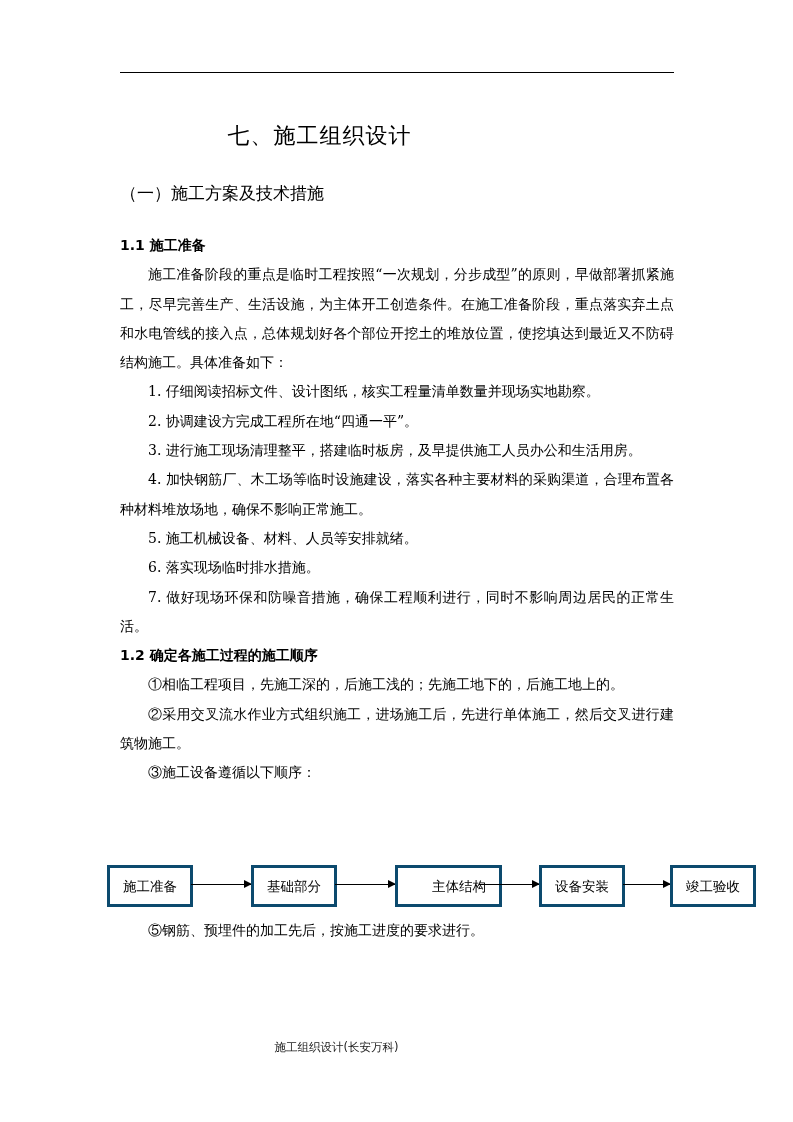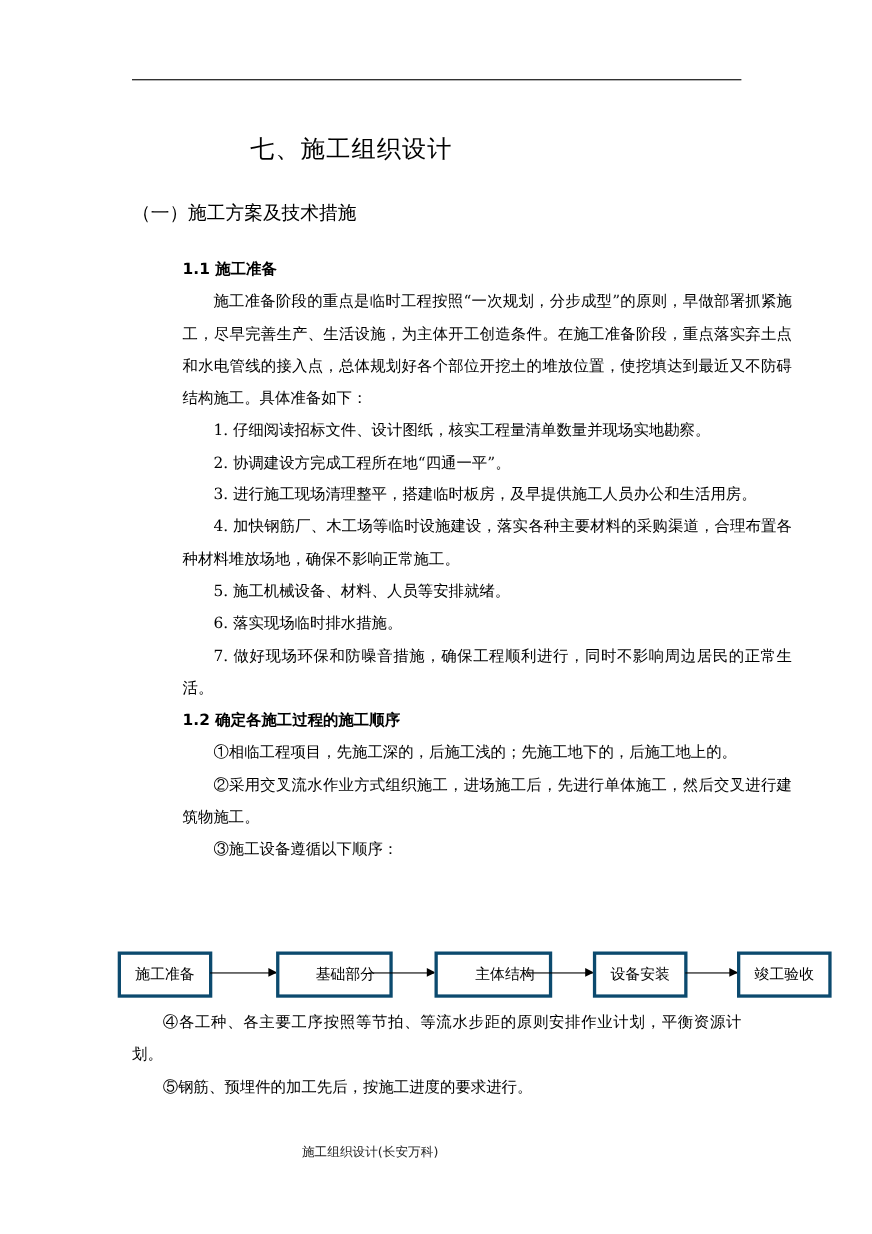--- a/index.html
+++ b/index.html
@@ -17,21 +17,21 @@
       font-family: "DejaVu Sans", "Liberation Sans", sans-serif;
       font-size: 22px; letter-spacing: 1px;
     }
     .section-heading {
       position: absolute; left: 120px; top: 182px;
       font-family: "DejaVu Sans", "Liberation Sans", sans-serif;
       font-size: 17px;
     }
     .content {
       position: absolute; left: 120px; top: 231px; width: 554px;
-      font-size: 14px; line-height: 29.3px; margin-left: 46px;
+      font-size: 14px; line-height: 29.3px;
     }
     .content p { margin: 0; text-align: justify; text-align-last: left; }
     .content .sub { font-family: "DejaVu Sans", "Liberation Sans", sans-serif; font-weight: bold; font-size: 14px; }
     .content .indent { text-indent: 2em; }
     .flow {
       position: absolute; left: 107px; top: 865px; width: 648px; height: 38px;
     }
     .flow .box {
       position: absolute; top: 0; height: 36px; width: 80px;
       border: 3px solid #0c4a6e; background: #ffffff;
@@ -78,27 +78,26 @@
   <p class="indent">7. 做好现场环保和防噪音措施，确保工程顺利进行，同时不影响周边居民的正常生活。</p>
   <p class="sub">1.2 确定各施工过程的施工顺序</p>
   <p class="indent">①相临工程项目，先施工深的，后施工浅的；先施工地下的，后施工地上的。</p>
   <p class="indent">②采用交叉流水作业方式组织施工，进场施工后，先进行单体施工，然后交叉进行建筑物施工。</p>
   <p class="indent">③施工设备遵循以下顺序：</p>
 </div>
 
 <div class="flow">
   <div class="box" style="left:0px;">施工准备</div>
   <div class="arrow" style="left:84px; width:60px;"></div>
-  <div class="box" style="left:144px;padding-left:20px;">基础部分</div>
+  <div class="box" style="left:144px;">基础部分</div>
   <div class="arrow" style="left:228px; width:60px;"></div>
   <div class="box" style="left:288px;padding-left:21px;">主体结构</div>
   <div class="arrow" style="left:372px; width:60px;"></div>
   <div class="box" style="left:432px;">设备安装</div>
   <div class="arrow" style="left:516px; width:47px;"></div>
   <div class="box" style="left:563px;">竣工验收</div>
 </div>
 
 <div class="content2">
-  <p class="indent">④各工种、各主要工序按照等节拍、等流水步距的原则安排作业计划，平衡资源计划。</p>
   <p class="indent">⑤钢筋、预埋件的加工先后，按施工进度的要求进行。</p>
 </div>
 
 <div class="footer">施工组织设计(长安万科)</div>
 
 </body></html>

